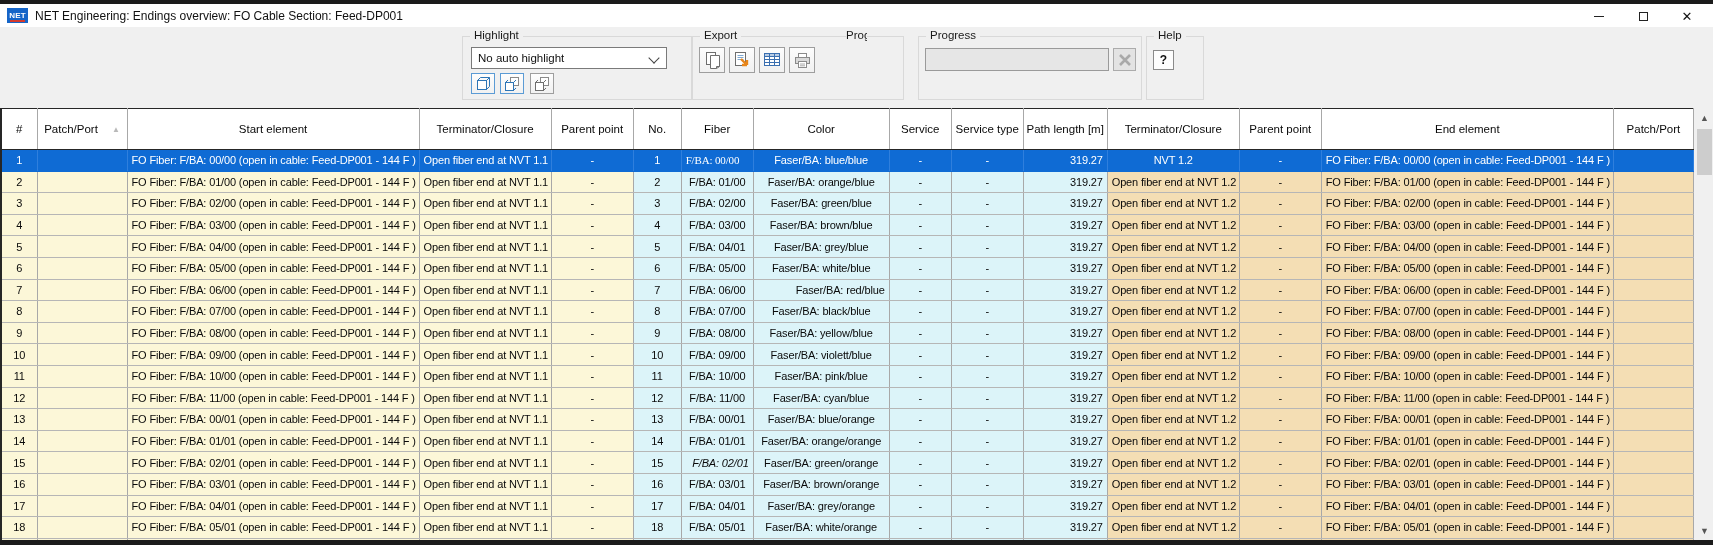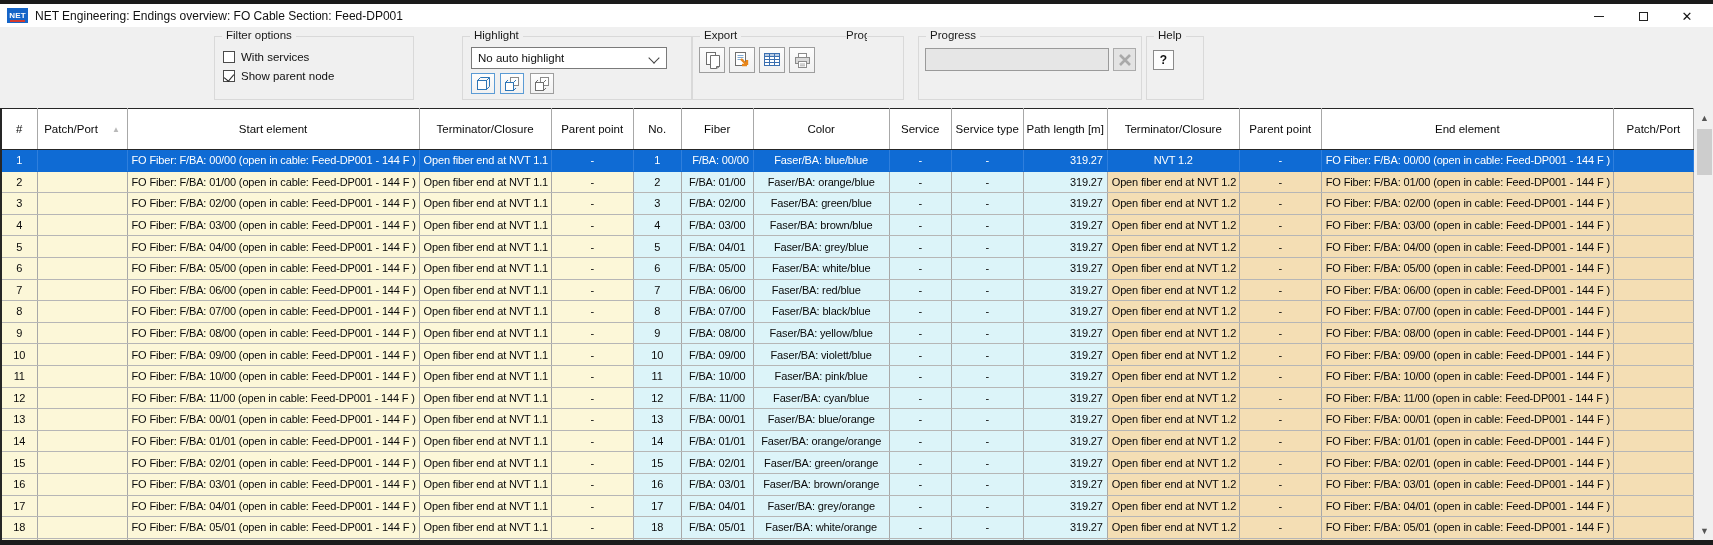--- a/index.html
+++ b/index.html
@@ -87,33 +87,20 @@
         </div>
       <div class="win-btn">
           <span class="glyph-close">✕</span>
         </div>
     </div>
   </div>
 
   <div class="toolbar">
 
 
-    <div class="groupbox" style="left:214px;top:8px;width:200px;height:64px">
-      <span class="gb-label">Filter options</span>
-      <div style="padding-top:8px" id="filter-list">
-          <div class="opt-row" style="margin-top: 4px;">
-            <span class="ctl checkbox"></span>
-            <span>With services</span>
-          </div>
-          <div class="opt-row" style="margin-top: 4px;">
-            <span class="ctl checkbox checked"></span>
-            <span>Show parent node</span>
-          </div>
-        </div>
-    </div>
 
     <div class="groupbox" style="left:462px;top:8px;width:230px;height:64px">
       <span class="gb-label">Highlight</span>
       <div class="dropdown">
         <span>No auto highlight</span>
         <span class="dd-caret"></span>
       </div>
       <button class="icon-btn blue-border" style="left:8px;top:36px;width:24px;height:21px">
         <svg width="16" height="15" viewBox="0 0 16 15">
           <rect x="2.5" y="4.5" width="9" height="9" fill="#fff" stroke="#2e75b6" stroke-width="1"></rect>
@@ -228,21 +215,21 @@
           </tr>
         </thead>
       <tbody id="body-rows">
           <tr class="selected">
             <td class="g-l" style="text-align: center;">1</td>
             <td class="g-l" style="text-align: left;"></td>
             <td class="g-l" style="text-align: left;">FO Fiber: F/BA: 00/00 (open in cable: Feed-DP001 - 144 F )</td>
             <td class="g-l" style="text-align: left;">Open fiber end at NVT 1.1</td>
             <td class="g-l" style="text-align: center;">-</td>
             <td class="g-m" style="text-align: center;">1</td>
-            <td class="g-m" style="text-align: right;">F/BA: 00/00</td>
+            <td class="g-m" style="text-align: left; font-family: Liberation Serif, serif;">F/BA: 00/00</td>
             <td class="g-m" style="text-align: center;">Faser/BA: blue/blue</td>
             <td class="g-m" style="text-align: center;">-</td>
             <td class="g-m" style="text-align: center;">-</td>
             <td class="g-m" style="text-align: right;">319.27</td>
             <td class="g-r" style="text-align: center;">NVT 1.2</td>
             <td class="g-r" style="text-align: center;">-</td>
             <td class="g-r" style="text-align: left;">FO Fiber: F/BA: 00/00 (open in cable: Feed-DP001 - 144 F )</td>
             <td class="g-r" style="text-align: left;"></td>
           </tr>
           <tr>
@@ -331,21 +318,21 @@
             <td class="g-r" style="text-align: left;"></td>
           </tr>
           <tr>
             <td class="g-l" style="text-align: center;">7</td>
             <td class="g-l" style="text-align: left;"></td>
             <td class="g-l" style="text-align: left;">FO Fiber: F/BA: 06/00 (open in cable: Feed-DP001 - 144 F )</td>
             <td class="g-l" style="text-align: left;">Open fiber end at NVT 1.1</td>
             <td class="g-l" style="text-align: center;">-</td>
             <td class="g-m" style="text-align: center;">7</td>
             <td class="g-m" style="text-align: center;">F/BA: 06/00</td>
-            <td class="g-m" style="text-align: left; padding-left: 18px;">Faser/BA: red/blue</td>
+            <td class="g-m" style="text-align: right; padding-left: 18px;">Faser/BA: red/blue</td>
             <td class="g-m" style="text-align: center;">-</td>
             <td class="g-m" style="text-align: center;">-</td>
             <td class="g-m" style="text-align: right;">319.27</td>
             <td class="g-r" style="text-align: center;">Open fiber end at NVT 1.2</td>
             <td class="g-r" style="text-align: center;">-</td>
             <td class="g-r" style="text-align: left;">FO Fiber: F/BA: 06/00 (open in cable: Feed-DP001 - 144 F )</td>
             <td class="g-r" style="text-align: left;"></td>
           </tr>
           <tr>
             <td class="g-l" style="text-align: center;">8</td>
@@ -466,21 +453,21 @@
             <td class="g-r" style="text-align: left;">FO Fiber: F/BA: 01/01 (open in cable: Feed-DP001 - 144 F )</td>
             <td class="g-r" style="text-align: left;"></td>
           </tr>
           <tr>
             <td class="g-l" style="text-align: center;">15</td>
             <td class="g-l" style="text-align: left;"></td>
             <td class="g-l" style="text-align: left;">FO Fiber: F/BA: 02/01 (open in cable: Feed-DP001 - 144 F )</td>
             <td class="g-l" style="text-align: left;">Open fiber end at NVT 1.1</td>
             <td class="g-l" style="text-align: center;">-</td>
             <td class="g-m" style="text-align: center;">15</td>
-            <td class="g-m" style="text-align: center;">F/BA: 02/01</td>
+            <td class="g-m" style="text-align: right; font-style: italic;">F/BA: 02/01</td>
             <td class="g-m" style="text-align: center;">Faser/BA: green/orange</td>
             <td class="g-m" style="text-align: center;">-</td>
             <td class="g-m" style="text-align: center;">-</td>
             <td class="g-m" style="text-align: right;">319.27</td>
             <td class="g-r" style="text-align: center;">Open fiber end at NVT 1.2</td>
             <td class="g-r" style="text-align: center;">-</td>
             <td class="g-r" style="text-align: left;">FO Fiber: F/BA: 02/01 (open in cable: Feed-DP001 - 144 F )</td>
             <td class="g-r" style="text-align: left;"></td>
           </tr>
           <tr>

